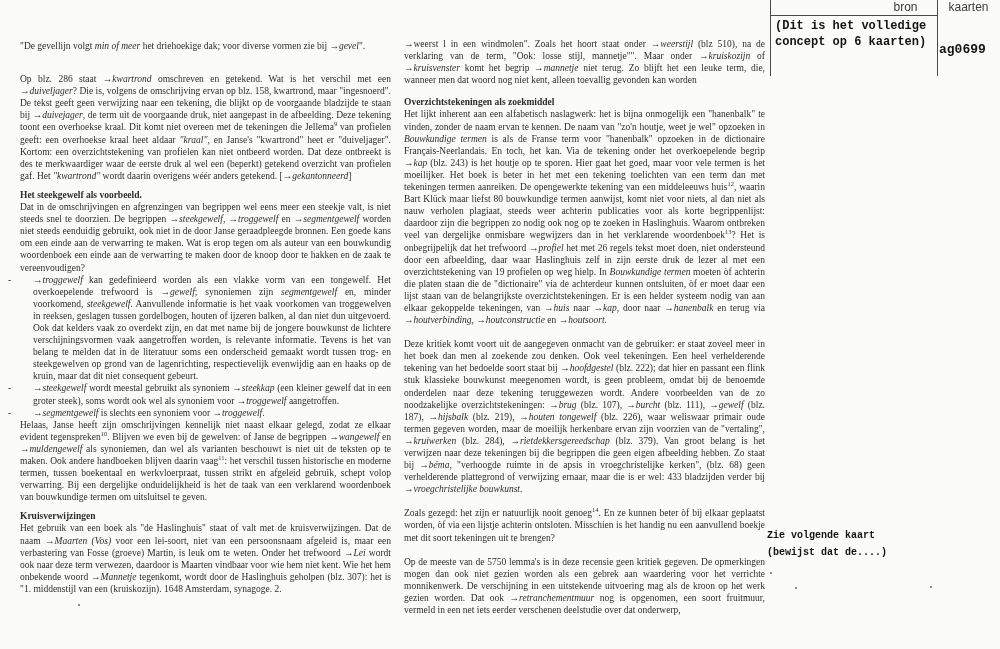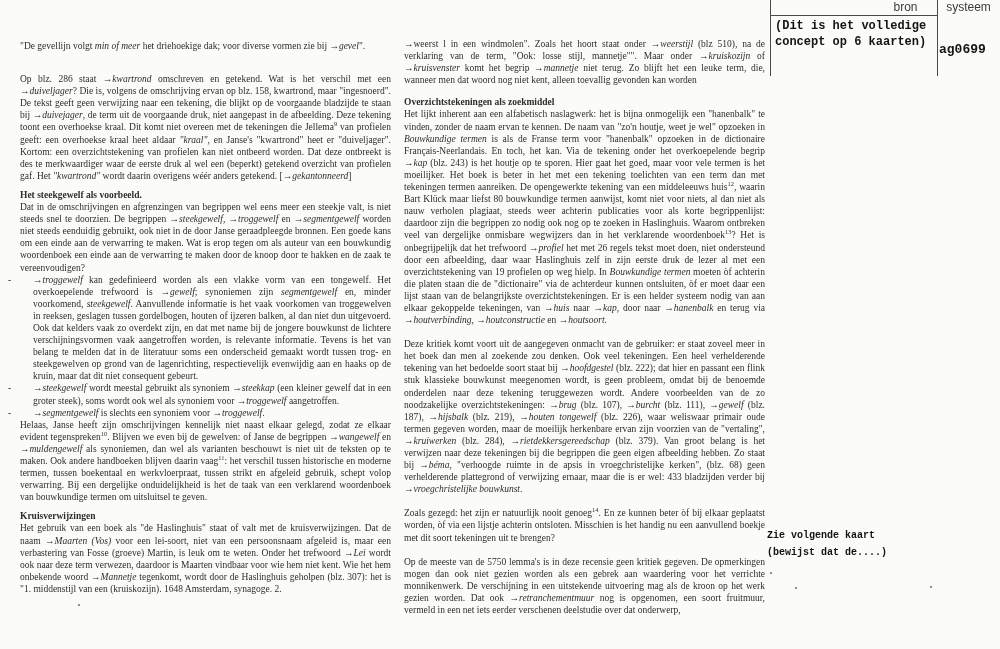--- a/index.html
+++ b/index.html
@@ -49,21 +49,21 @@
 </head>
 <body>
 
 <div class="page">
 
 
   <div class="tbl-vline" style="left:770px;height:76px;"></div>
   <div class="tbl-vline" style="left:937px;height:76px;"></div>
   <div class="tbl-hline" style="left:770px;top:15px;width:167px;"></div>
   <div class="tbl-label" style="left:801px;width:167px;margin-left:21px;">bron</div>
-  <div class="tbl-label" style="left:937px;width:63px;">systeem</div>
+  <div class="tbl-label" style="left:937px;width:63px;">kaarten</div>
   <div class="type card-note">
     <div>(Dit is het volledige</div>
     <div>concept op 6 kaarten)</div>
   </div>
   <div class="type card-code">ag0699</div>
 
   <div class="type margin-note">
     <div>Zie volgende kaart</div>
     <div>(bewijst dat de....)</div>
   </div>

